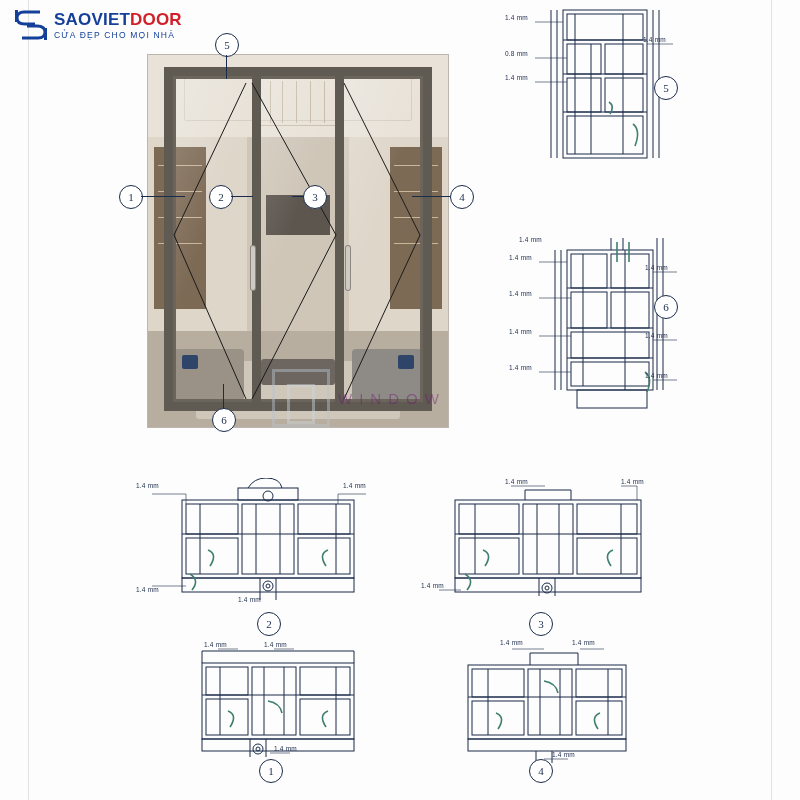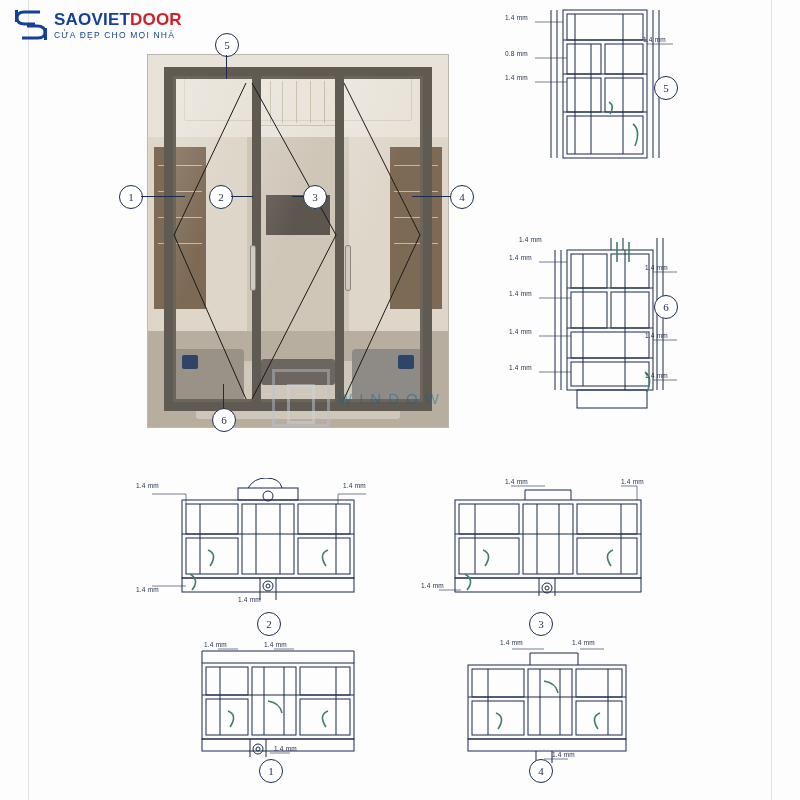--- a/index.html
+++ b/index.html
@@ -83,21 +83,21 @@
   }
 
   
   .wm{
     position:absolute;left:272px;top:360px;width:250px;height:76px;
     display:flex;align-items:center;gap:8px;opacity:.45;
   }
   .wm-mark{width:52px;height:52px;border:3px solid #b9c4cf;position:relative;}
   .wm-mark:after{content:"";position:absolute;left:12px;top:12px;right:12px;bottom:0;border:3px solid #cdd6de;}
   .wm-txt{font-size:40px;color:#b9c4cf;font-weight:bold;letter-spacing:2px;line-height:.95;}
-  .wm-sub{font-size:15px;color:#0369a1;letter-spacing:7px;}
+  .wm-sub{font-size:15px;color:#701a75;letter-spacing:7px;}
 </style>
 </head>
 <body>
 
 <div class="page">
 
   <div class="edge l"></div>
   <div class="edge r"></div>
 
   <div class="logo">

